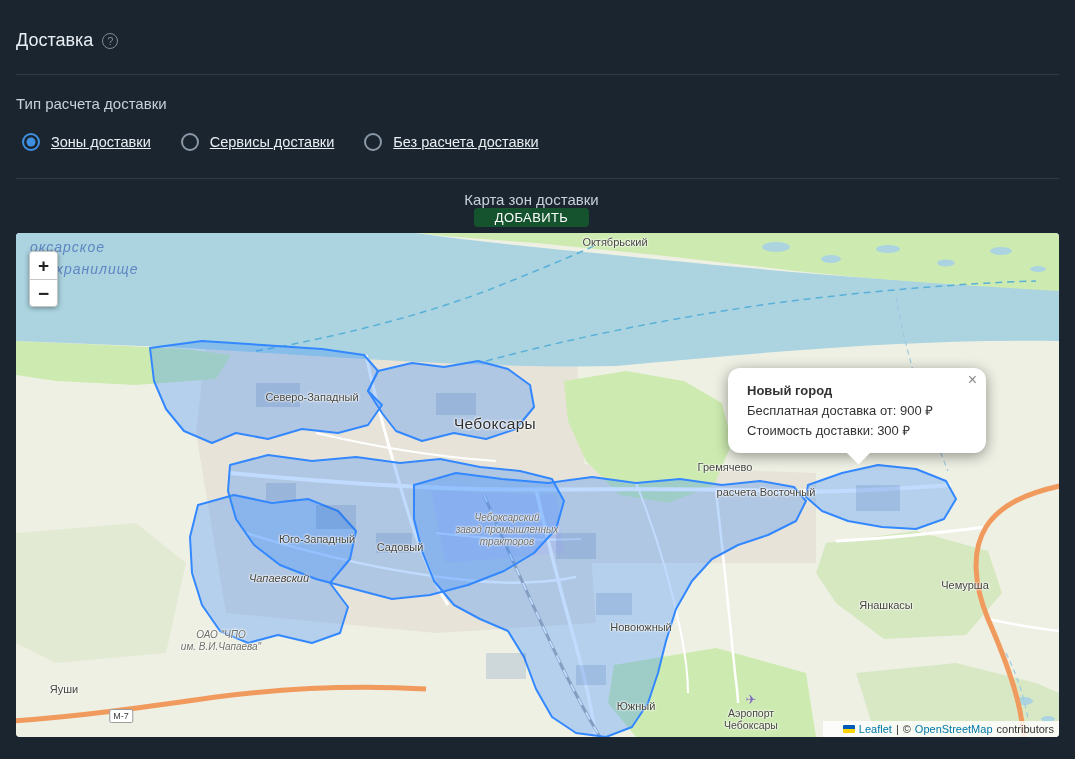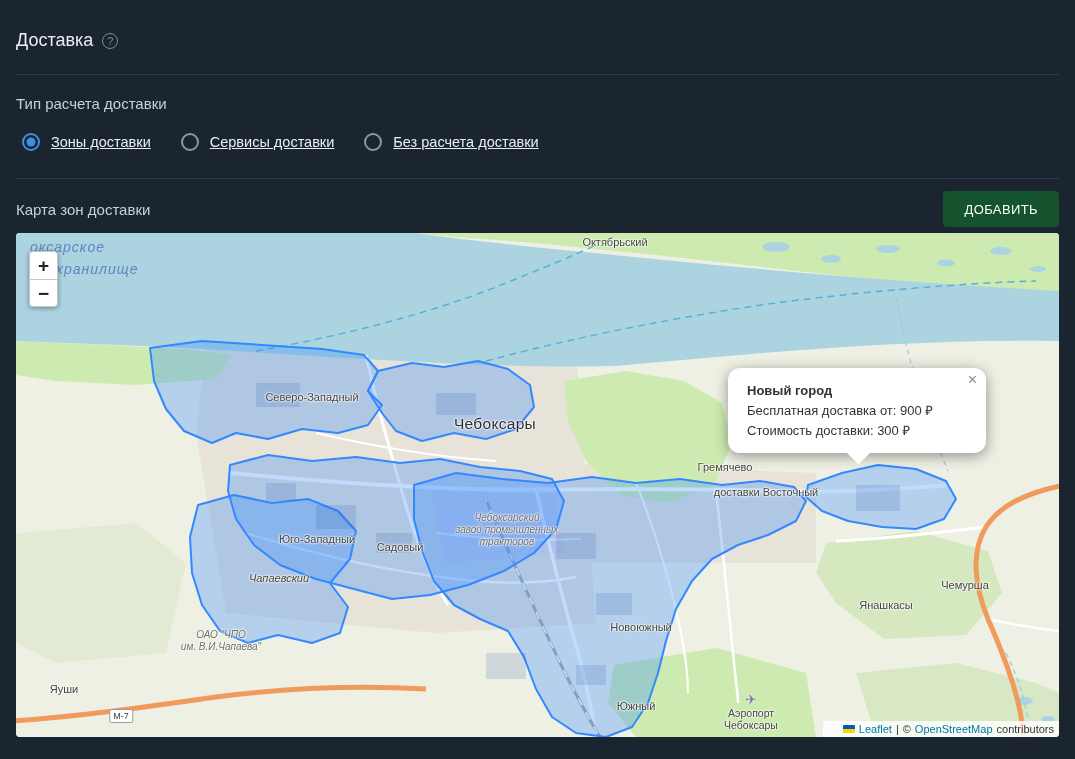--- a/index.html
+++ b/index.html
@@ -33,21 +33,21 @@
     border:2px solid #8b98a5; position:relative; flex:0 0 auto;
   }
   .radio-circle.checked { border-color:#3f8fe0; }
   .radio-circle.checked::after {
     content:""; position:absolute; left:50%; top:50%;
     width:9px; height:9px; border-radius:50%; background:#3f8fe0;
     transform:translate(-50%,-50%);
   }
 
   
-  .map-header { display:flex; align-items:center; justify-content:space-between; margin:12px 16px 0 16px; height:36px; }
+  .map-header { display:flex; align-items:center; justify-content:space-between; margin:12px 28px 0 16px; height:36px;flex-direction:column; }
   .map-header .section-label { margin:0; }
   .add-button {
     height:36px; padding:0 21px; border:none; border-radius:4px;
     background:#14532d; color:#fff; font-size:13px; letter-spacing:.4px;
     font-family:"Liberation Sans",sans-serif; cursor:pointer;
   }
 
   
   .map {
     position:relative; margin:6px 16px 0 16px;
@@ -234,21 +234,21 @@
       </g>
     </svg>
 
     <div class="map-labels">
       <span class="map-label water-name" style="left:-4px; top:6px;">оксарское</span>
       <span class="map-label water-name" style="left:22px; top:28px;">хранилище</span>
       <span class="map-label" style="left:581px; top:9px;">Октябрьский</span>
       <span class="map-label" style="left:278px; top:164px;">Северо-Западный</span>
       <span class="map-label city" style="left:461px; top:191px;">Чебоксары</span>
       <span class="map-label" style="left:691px; top:234px;">Гремячево</span>
-      <span class="map-label" style="left:732px; top:259px;">доставки Восточный</span>
+      <span class="map-label" style="left:732px; top:259px;">расчета Восточный</span>
       <span class="map-label ind" style="left:473px; top:284px;">Чебоксарский</span>
       <span class="map-label ind" style="left:473px; top:296px;">завод промышленных</span>
       <span class="map-label ind" style="left:473px; top:308px;">тракторов</span>
       <span class="map-label" style="left:283px; top:306px;">Юго-Западный</span>
       <span class="map-label" style="left:366px; top:314px;">Садовый</span>
       <span class="map-label" style="left:245px; top:345px;font-style:italic;">Чапаевский</span>
       <span class="map-label" style="left:607px; top:394px;">Новоюжный</span>
       <span class="map-label" style="left:602px; top:473px;">Южный</span>
       <span class="map-label" style="left:931px; top:352px;">Чемурша</span>
       <span class="map-label" style="left:852px; top:372px;">Янашкасы</span>

